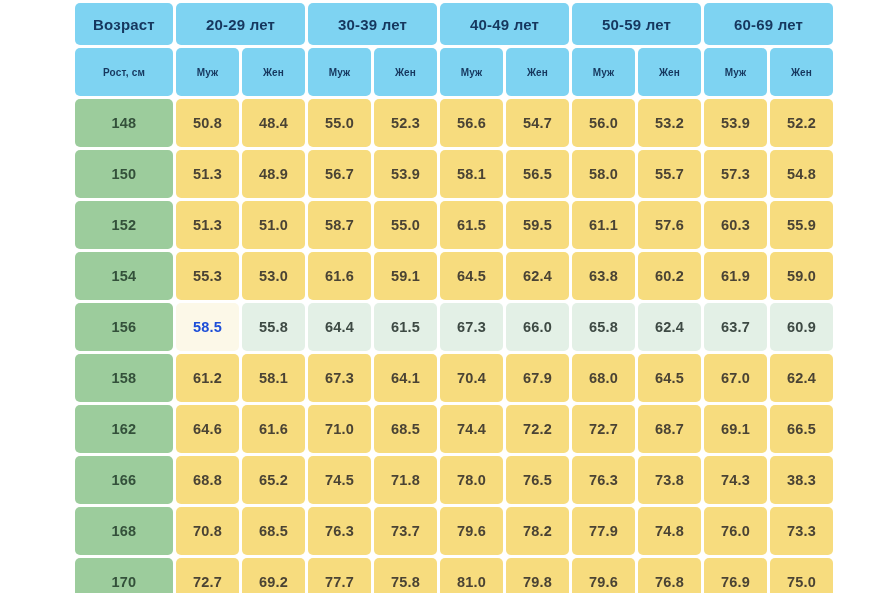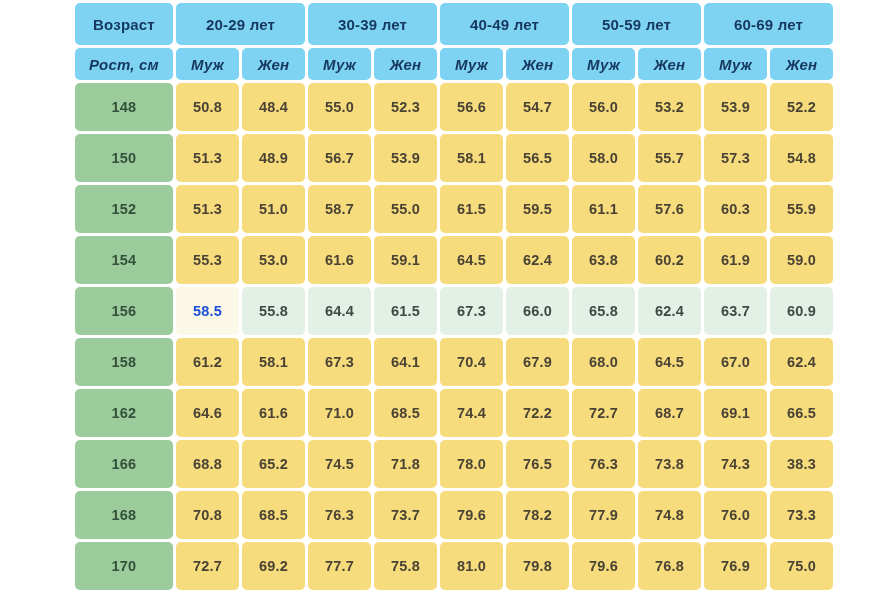--- a/index.html
+++ b/index.html
@@ -47,23 +47,22 @@
   th.hdr {
     background: #7ed3f2;
     color: #16375e;
     font-size: 15px;
     height: 44px;
   }
   th.hdr-age {
     height: 42px;
   }
   th.hdr-sub {
-    height: 32px;
-    font-size: 15px;
-    font-style: italic;
+    height: 48px;
+    font-size: 10px;
   }
   
   td.height-cell {
     background: #9ccc9c;
     color: #33503a;
     font-size: 14.5px;
     height: 48px;
   }
   td.val-cell {
     background: #f7dc7e;

